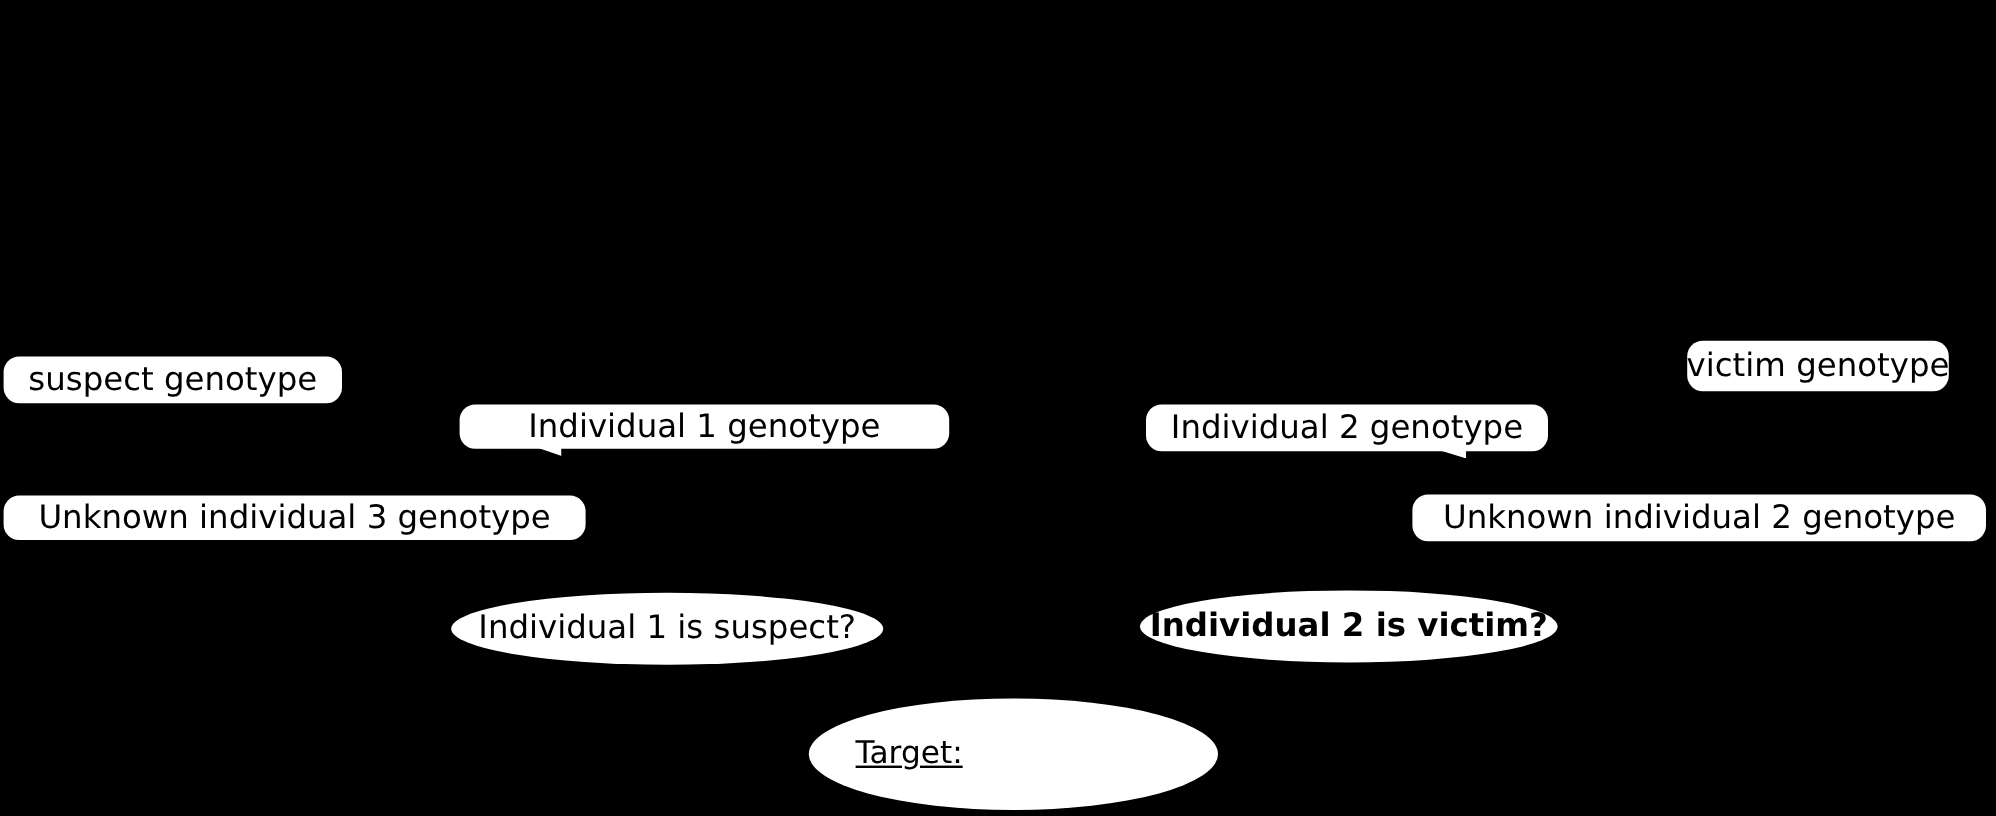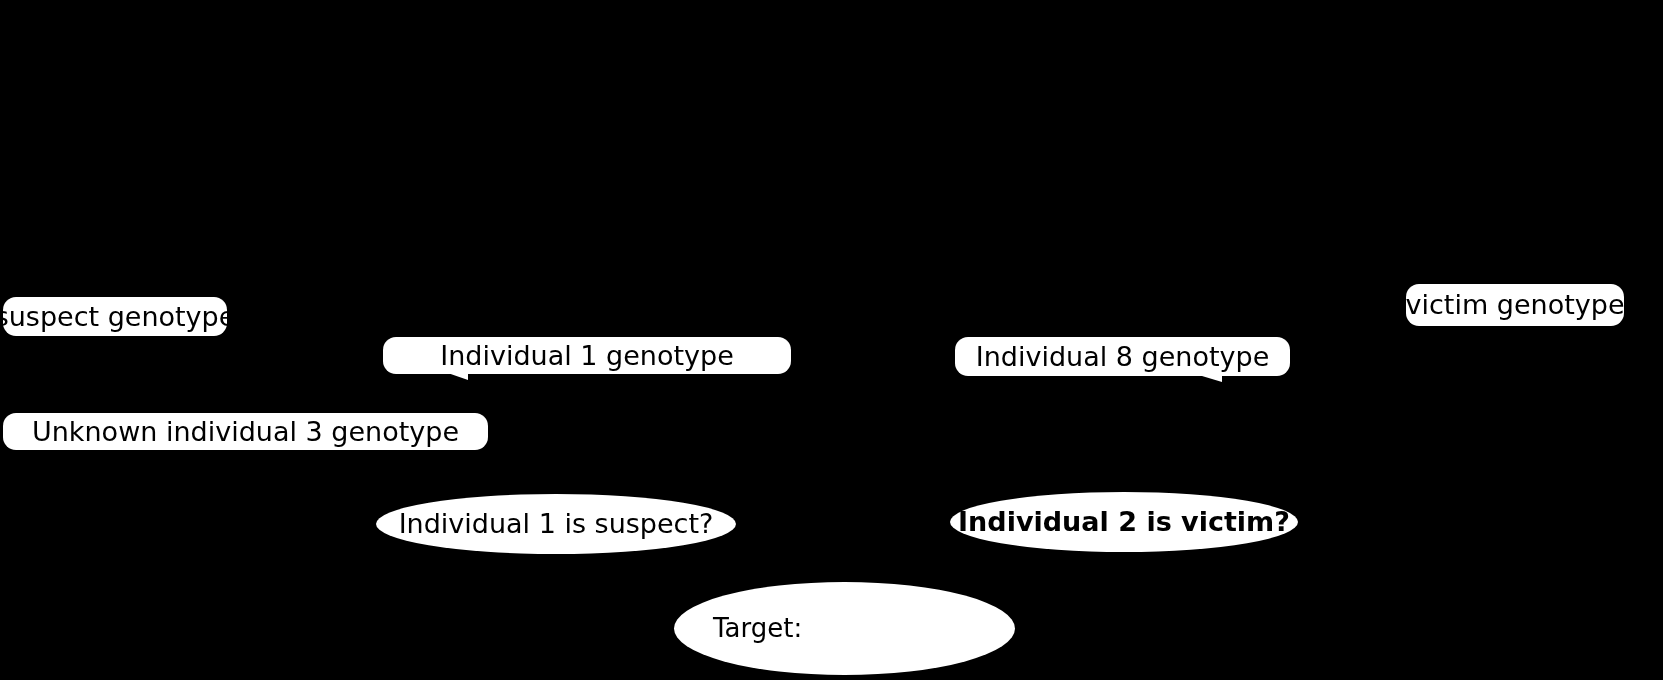--- a/index.html
+++ b/index.html
@@ -29,57 +29,58 @@
     line-height: 1.1;
     box-sizing: border-box;
   }
   .rect {
     border-radius: 13px;
   }
   .ellipse {
     border-radius: 50%;
   }
   
-  .n-suspect            { left: 3px;    top: 297px; width: 224px; height: 39px; }
+  .n-suspect            { left: 3px;    top: 297px; width: 282px; height: 39px; }
   .n-ind1-genotype      { left: 383px;  top: 337px; width: 408px; height: 37px; }
   .n-ind2-genotype      { left: 955px;  top: 337px; width: 335px; height: 39px; }
   .n-victim             { left: 1406px; top: 284px; width: 218px; height: 42px; }
   .n-unknown1           { left: 3px;    top: 413px; width: 485px; height: 37px; }
   .n-unknown2           { left: 1177px; top: 412px; width: 478px; height: 39px; }
   
   .n-ind1-suspect       { left: 376px;  top: 494px; width: 360px; height: 60px; }
   .n-ind2-victim        { left: 950px;  top: 492px; width: 348px; height: 60px; font-weight: bold; }
   .n-target             { left: 674px;  top: 582px; width: 341px; height: 93px;
                           flex-direction: column; align-items: flex-start;
                           justify-content: center; padding-left: 39px;
-                          font-size: 26px; line-height: 33px; }
+                          font-size: 26px; line-height: 33px; text-decoration: underline; }
   
   .edge-artifact {
     position: absolute;
     background: #ffffff;
     clip-path: polygon(0 0, 100% 0, 100% 100%);
   }
   .a1 { left: 442px;  top: 371px; width: 26px; height: 9px; }
   .a2 { left: 1192px; top: 373px; width: 30px; height: 9px; }
 </style>
 </head>
 <body>
 
 <div class="canvas">
 
   <div class="node rect n-suspect">suspect genotype</div>
 
   <div class="node rect n-ind1-genotype">Individual 1 genotype</div>
 
-  <div class="node rect n-ind2-genotype">Individual 8 genotype</div>
+  <div class="node rect n-ind2-genotype">Individual 2 genotype</div>
 
   <div class="node rect n-victim">victim genotype</div>
 
   <div class="node rect n-unknown1">Unknown individual 3 genotype</div>
 
+  <div class="node rect n-unknown2">Unknown individual 2 genotype</div>
 
   <div class="node ellipse n-ind1-suspect">Individual 1 is suspect?</div>
 
   <div class="node ellipse n-ind2-victim">Individual 2 is victim?</div>
 
   <div class="node ellipse n-target">
     <span>Target:</span>
   </div>
 
   <div class="edge-artifact a1"></div>

